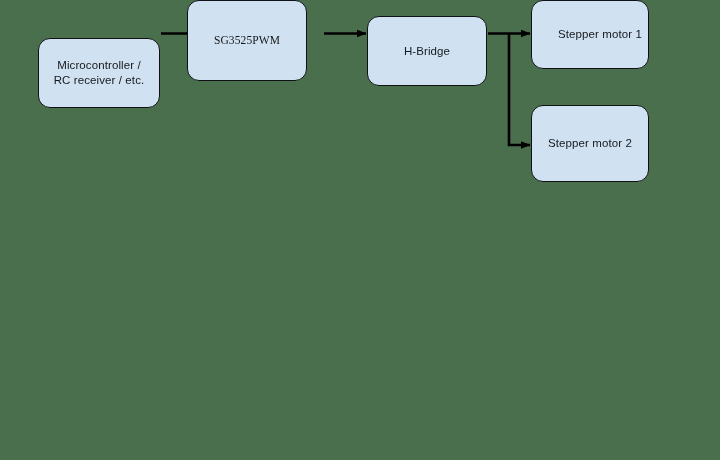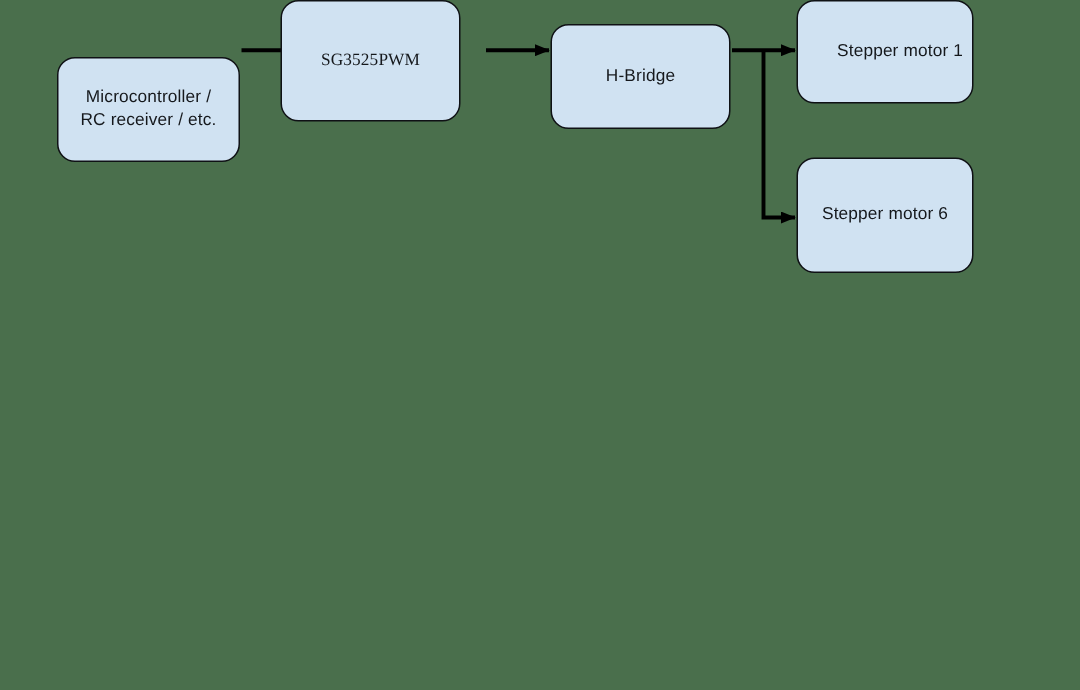--- a/index.html
+++ b/index.html
@@ -85,16 +85,16 @@
 
   <div class="node" id="node-hbridge">
     <span class="label">H-Bridge</span>
   </div>
 
   <div class="node" id="node-stepper-1">
     <span class="label">Stepper motor 1</span>
   </div>
 
   <div class="node" id="node-stepper-2">
-    <span class="label">Stepper motor 6</span>
+    <span class="label">Stepper motor 2</span>
   </div>
 
 </div>
 
 </body></html>

